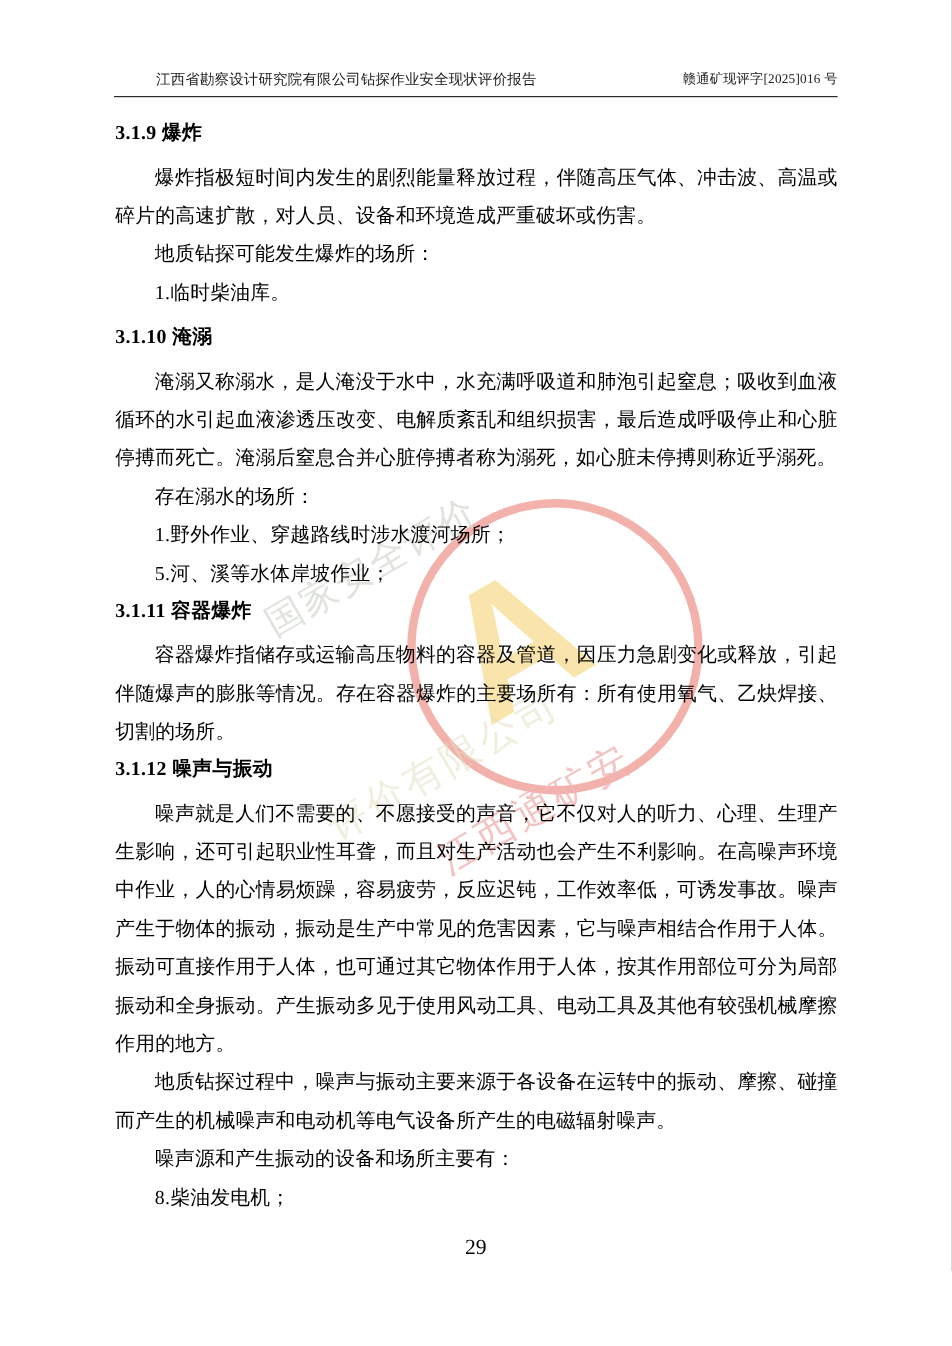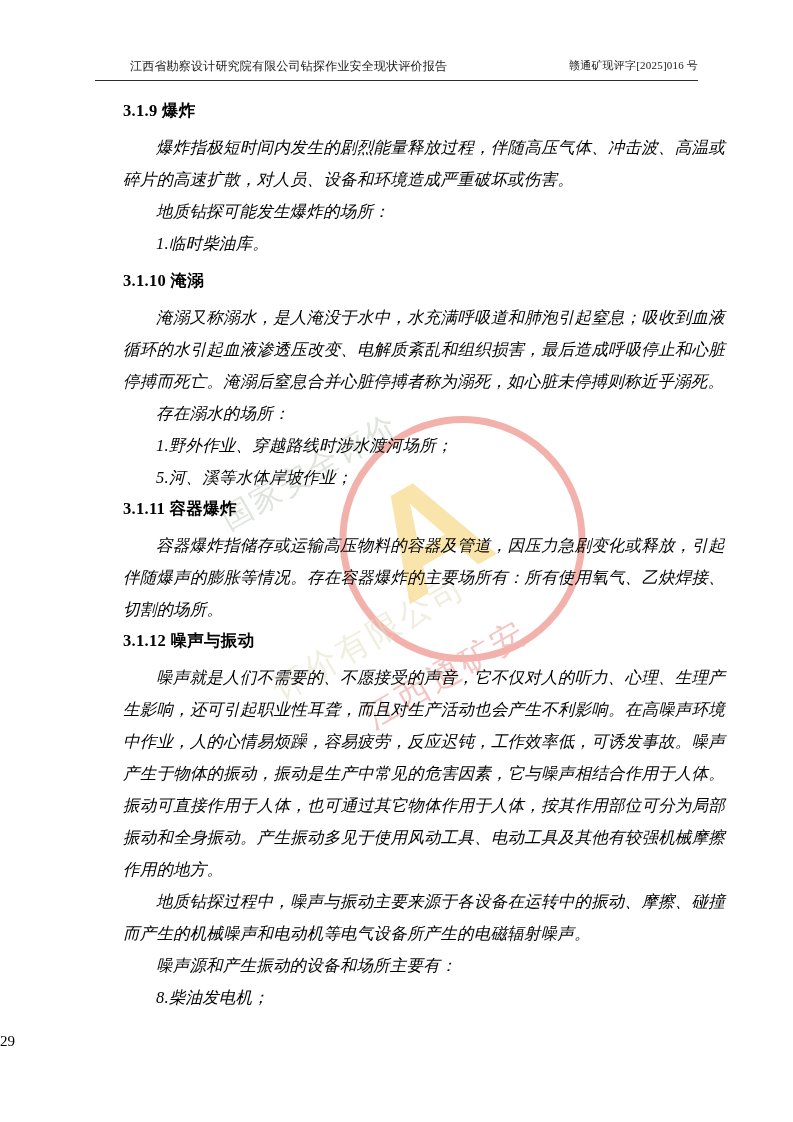--- a/index.html
+++ b/index.html
@@ -53,42 +53,40 @@
     border-top: 1px solid #2b2b2b;
   }
 
   
   .content {
     position: absolute;
     top: 96px;
     left: 96px;
     width: 602px;
     z-index: 3;
-    margin-left: 27px;
   }
   .h-sec {
     font-size: 16.5px;
     font-weight: bold;
     color: #000;
     margin: 0 0 6px 0;
     letter-spacing: 0.3px;
     line-height: 30px;
   }
   .p {
     font-size: 16.5px;
     color: #000;
     margin: 0;
     line-height: 32px;
     text-align: justify;
     text-justify: inter-ideograph;
     letter-spacing: 0.2px;
   }
   .p.indent {
     text-indent: 33px;
-    font-style: italic;
   }
   .gap-md { height: 6px; }
 
   
   .watermark {
     position: absolute;
     left: 0;
     top: 0;
     width: 793px;
     height: 1122px;
@@ -158,22 +156,22 @@
     opacity: 0.5;
     font-family: "Liberation Sans", sans-serif;
   }
 
   
   .footer {
     position: absolute;
     bottom: 72px;
     left: 0;
     width: 793px;
-    text-align: left;
-    font-size: 15px;
+    text-align: center;
+    font-size: 18px;
     color: #000;
   }
 </style>
 </head>
 <body>
 
 <div class="page">
 
   <div class="header">
     <div class="header-left">江西省勘察设计研究院有限公司钻探作业安全现状评价报告</div>

